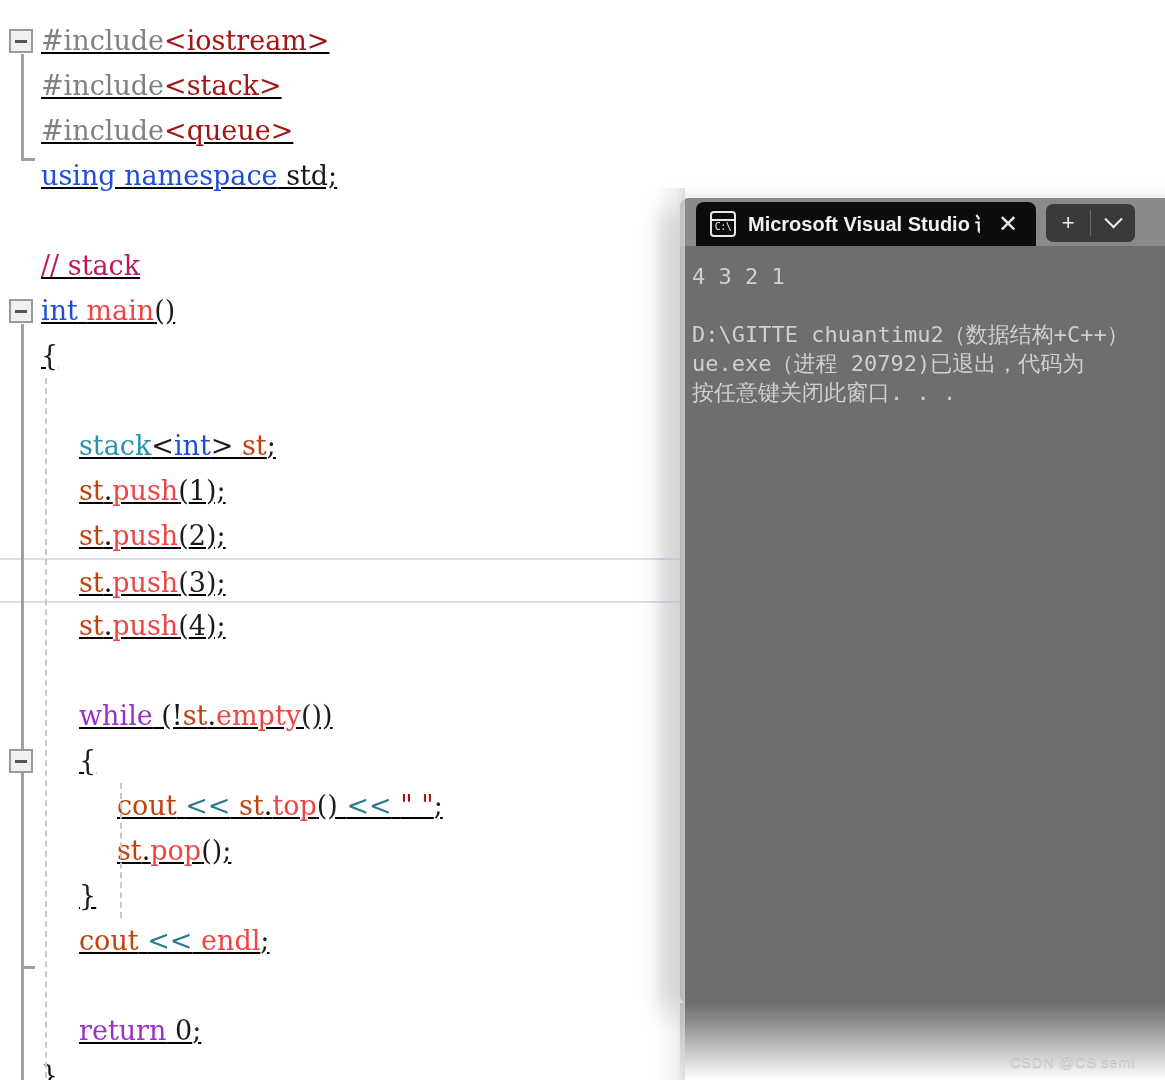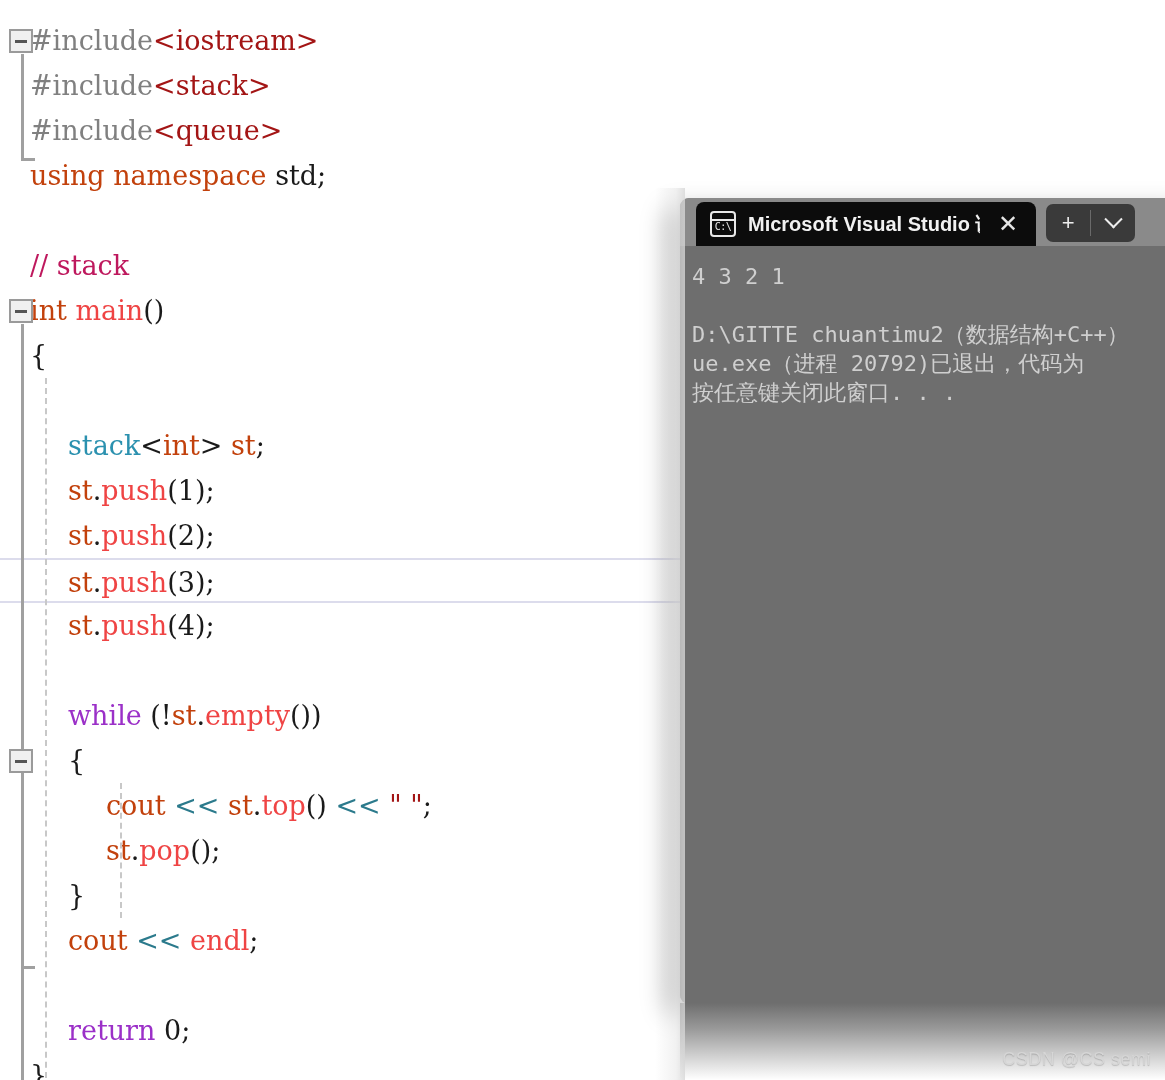--- a/index.html
+++ b/index.html
@@ -33,21 +33,22 @@
     font-family: "DejaVu Serif", "Liberation Serif", serif;
     font-size: 27px;
     line-height: 45px;
     white-space: pre;
   }
 
   .code-line {
     position: relative;
     height: 45px;
     line-height: 45px;
-    padding-left: 30px;
+    padding-left: 41px;
+    text-decoration: underline;
   }
 
   .code-line.current {
     background: #ffffff;
     border-top: 2px solid #dcdcec;
     border-bottom: 2px solid #dcdcec;
     height: 45px;
   }
 
   
@@ -82,21 +83,21 @@
   
   .indent-guide {
     position: absolute;
     width: 2px;
     border-left: 2px dashed #c8c8c8;
   }
 
   
   .c-pre     { color: #808080; }
   .c-header  { color: #a31515; }
-  .c-kw      { color: #c2410c; }
+  .c-kw      { color: #1d4ed8; }
   .c-kw2     { color: #9b30c8; }
   .c-type    { color: #2b91af; }
   .c-func    { color: #ef4444; }
   .c-comment { color: #be185d; }
   .c-plain   { color: #1a1a1a; }
   .c-var     { color: #c2410c; }
   .c-str     { color: #a31515; }
   .c-op      { color: #2b7a8c; }
   .c-num     { color: #1a1a1a; }
 
@@ -235,23 +236,23 @@
   #left-fade {
     position: absolute;
     left: 655px; top: 188px;
     width: 30px; height: 892px;
     background: linear-gradient(to right, rgba(255,255,255,0) 0%, rgba(230,230,230,0.55) 70%, rgba(215,215,215,0.8) 100%);
     pointer-events: none;
   }
 
   #watermark {
     position: absolute;
-    right: 14px; bottom: 10px;
+    right: 30px; bottom: 10px;
     color: #d6d6d6;
-    font-size: 18px;
+    font-size: 15px;
     letter-spacing: 0.5px;
     text-shadow: 0 1px 1px rgba(0,0,0,0.18);
   }
 </style>
 </head>
 <body>
 
 <div id="root">
 
   <div id="editor">

